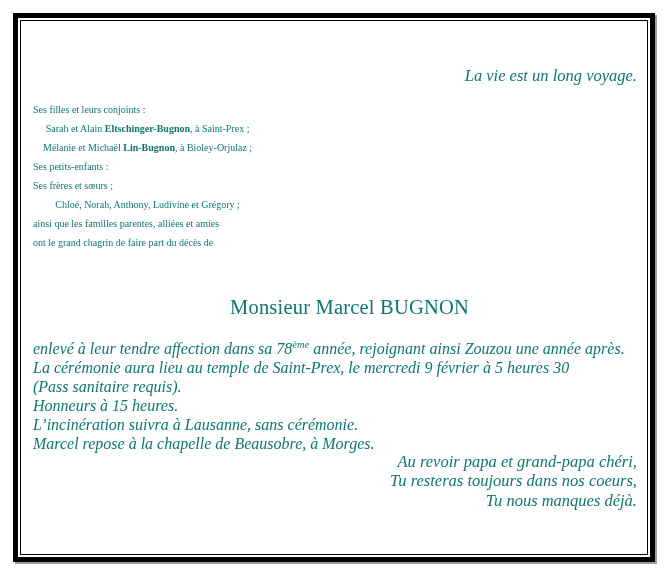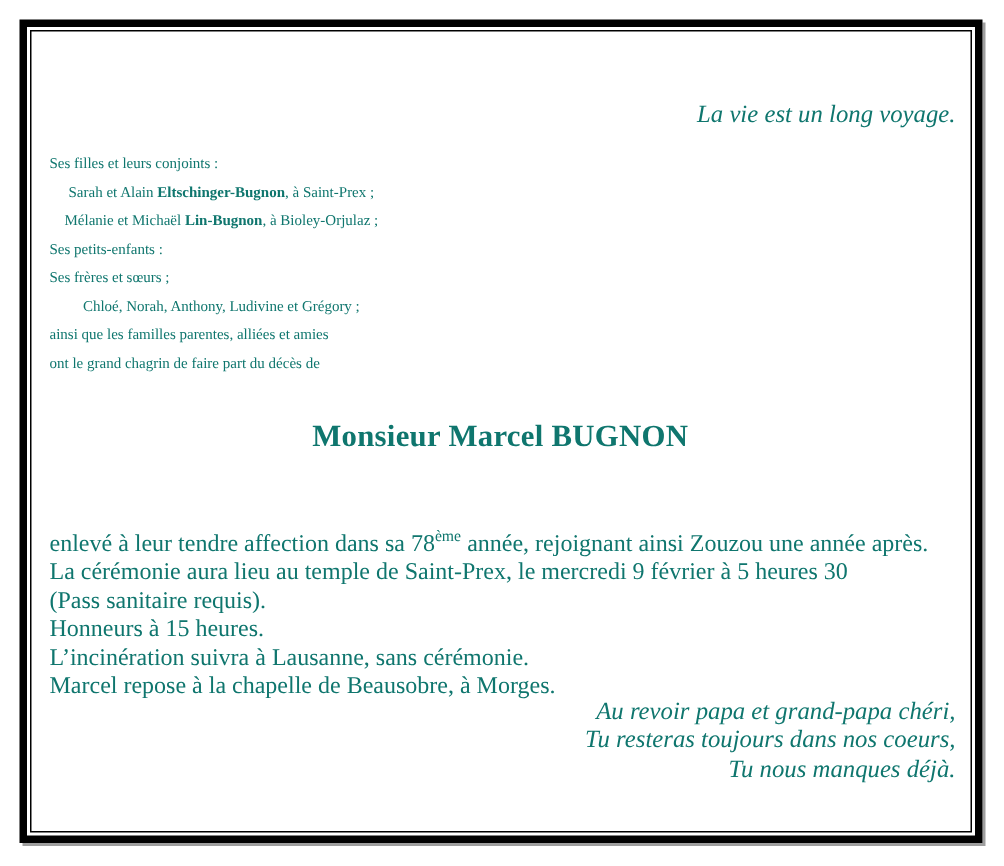--- a/index.html
+++ b/index.html
@@ -40,42 +40,43 @@
     font-size: 10px;
     line-height: 19px;
     white-space: nowrap;
   }
   .line.indent { padding-left: 10px; text-align: center; }
   .bold-name { font-weight: bold; }
   .title {
     position: absolute;
     top: 279px; left: 22px;
     width: 623px;
-    margin: 0;
+    margin: 16px;
     text-align: center;
     font-size: 20.5px;
-    font-weight: bold;
+    font-weight: normal;
     letter-spacing: 0.2px;
     line-height: 24px;
   }
   .details-block {
     position: absolute;
-    top: 353px; left: 33px;
+    top: 339px; left: 33px;
     font-size: 16px;
     line-height: 19px;
     white-space: nowrap;
+    font-style: italic;
   }
   .ordinal-sup {
     font-size: 10.5px;
     vertical-align: super;
     line-height: 0;
   }
   .farewell-block {
     position: absolute;
-    top: 464px; right: 32px;
+    top: 452px; right: 32px;
     text-align: right;
     font-style: italic;
     font-size: 16.5px;
     line-height: 19.3px;
     white-space: nowrap;
   }
 </style>
 </head>
 <body>
 

